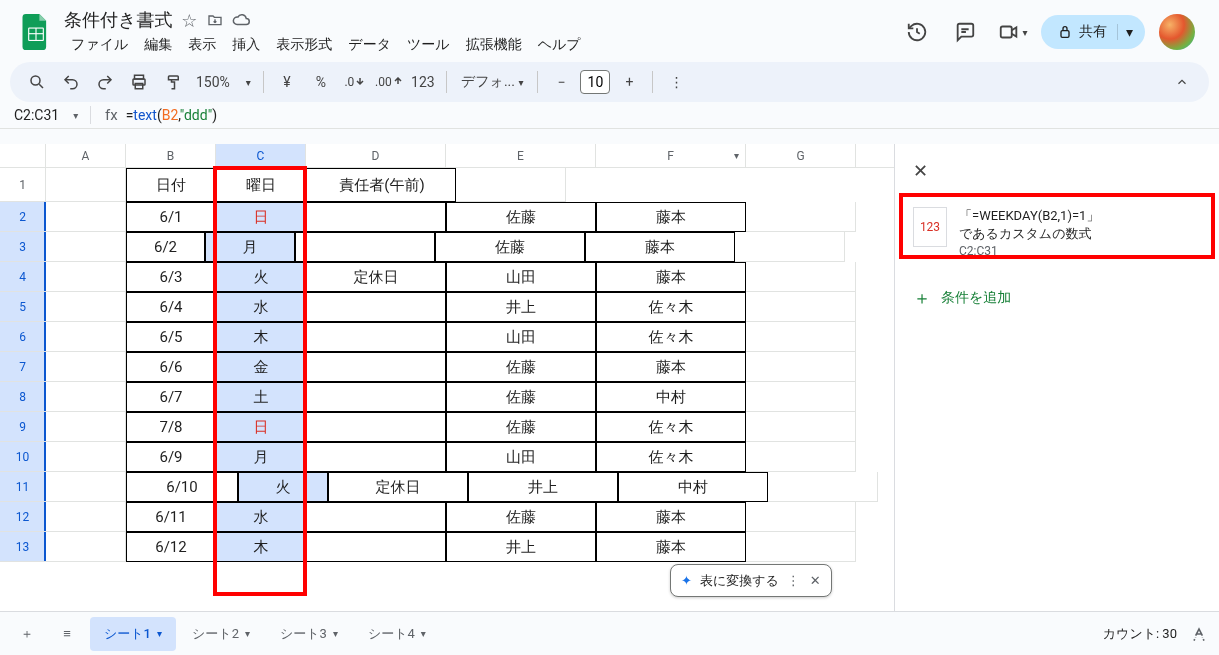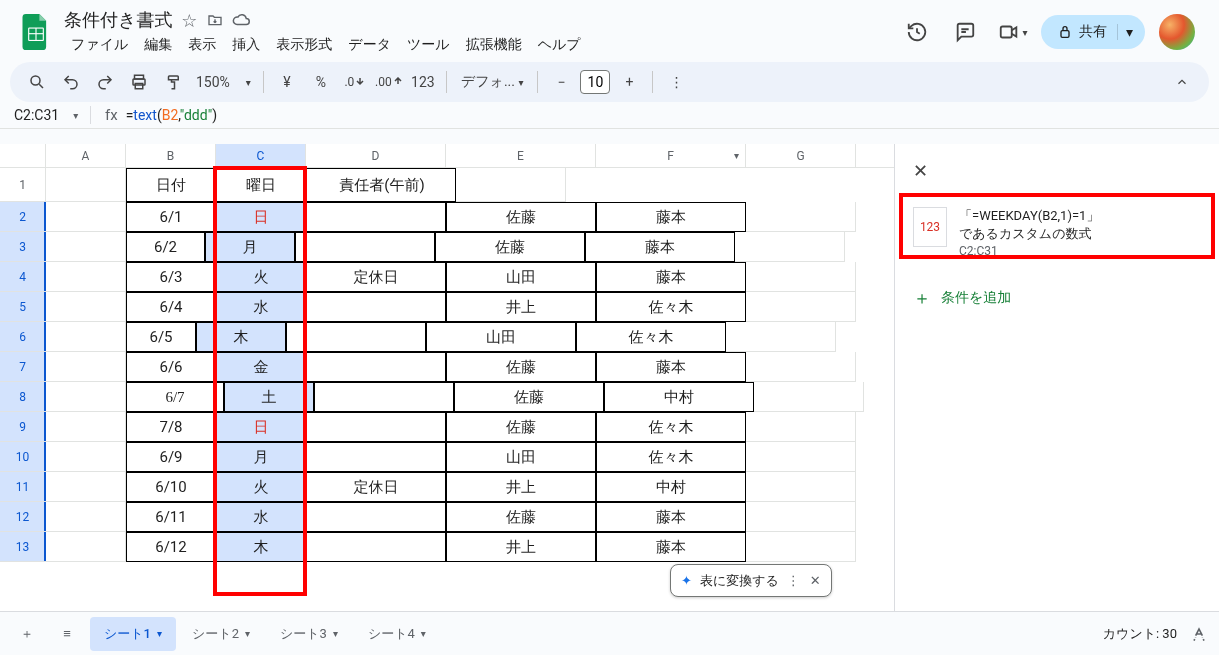--- a/index.html
+++ b/index.html
@@ -295,41 +295,41 @@
           <div class="cell col-B bordered" style="width: 90px;">6/4</div>
           <div class="cell col-C bordered sel-range" style="width: 90px;">水</div>
           <div class="cell col-D bordered" style="width: 140px;"></div>
           <div class="cell col-E bordered" style="width: 150px;">井上</div>
           <div class="cell col-F bordered" style="width: 150px;">佐々木</div>
           <div class="cell col-G" style="width: 110px;"></div>
         </div>
         <div class="row">
           <div class="row-h row-sel">6</div>
           <div class="cell col-A" style="width: 80px;"></div>
-          <div class="cell col-B bordered" style="width: 70px;">6/5</div>
+          <div class="cell col-B bordered" style="width: 90px;">6/5</div>
           <div class="cell col-C bordered sel-range" style="width: 90px;">木</div>
           <div class="cell col-D bordered" style="width: 140px;"></div>
           <div class="cell col-E bordered" style="width: 150px;">山田</div>
           <div class="cell col-F bordered" style="width: 150px;">佐々木</div>
           <div class="cell col-G" style="width: 110px;"></div>
         </div>
         <div class="row">
           <div class="row-h row-sel">7</div>
           <div class="cell col-A" style="width: 80px;"></div>
           <div class="cell col-B bordered" style="width: 90px;">6/6</div>
           <div class="cell col-C bordered sel-range" style="width: 90px;">金</div>
           <div class="cell col-D bordered" style="width: 140px;"></div>
           <div class="cell col-E bordered" style="width: 150px;">佐藤</div>
           <div class="cell col-F bordered" style="width: 150px;">藤本</div>
           <div class="cell col-G" style="width: 110px;"></div>
         </div>
         <div class="row">
           <div class="row-h row-sel">8</div>
           <div class="cell col-A" style="width: 80px;"></div>
-          <div class="cell col-B bordered" style="width: 98px; font-family: Liberation Serif, serif;">6/7</div>
+          <div class="cell col-B bordered" style="width: 90px;">6/7</div>
           <div class="cell col-C bordered sel-range" style="width: 90px;">土</div>
           <div class="cell col-D bordered" style="width: 140px;"></div>
           <div class="cell col-E bordered" style="width: 150px;">佐藤</div>
           <div class="cell col-F bordered" style="width: 150px;">中村</div>
           <div class="cell col-G" style="width: 110px;"></div>
         </div>
         <div class="row">
           <div class="row-h row-sel">9</div>
           <div class="cell col-A" style="width: 80px;"></div>
           <div class="cell col-B bordered" style="width: 90px;">7/8</div>
@@ -345,21 +345,21 @@
           <div class="cell col-B bordered" style="width: 90px;">6/9</div>
           <div class="cell col-C bordered sel-range" style="width: 90px;">月</div>
           <div class="cell col-D bordered" style="width: 140px;"></div>
           <div class="cell col-E bordered" style="width: 150px;">山田</div>
           <div class="cell col-F bordered" style="width: 150px;">佐々木</div>
           <div class="cell col-G" style="width: 110px;"></div>
         </div>
         <div class="row">
           <div class="row-h row-sel">11</div>
           <div class="cell col-A" style="width: 80px;"></div>
-          <div class="cell col-B bordered" style="width: 90px;">6/10</div>
+          <div class="cell col-B bordered" style="width: 112px;">6/10</div>
           <div class="cell col-C bordered sel-range" style="width: 90px;">火</div>
           <div class="cell col-D bordered" style="width: 140px;">定休日</div>
           <div class="cell col-E bordered" style="width: 150px;">井上</div>
           <div class="cell col-F bordered" style="width: 150px;">中村</div>
           <div class="cell col-G" style="width: 110px;"></div>
         </div>
         <div class="row">
           <div class="row-h row-sel">12</div>
           <div class="cell col-A" style="width: 80px;"></div>
           <div class="cell col-B bordered" style="width: 90px;">6/11</div>

